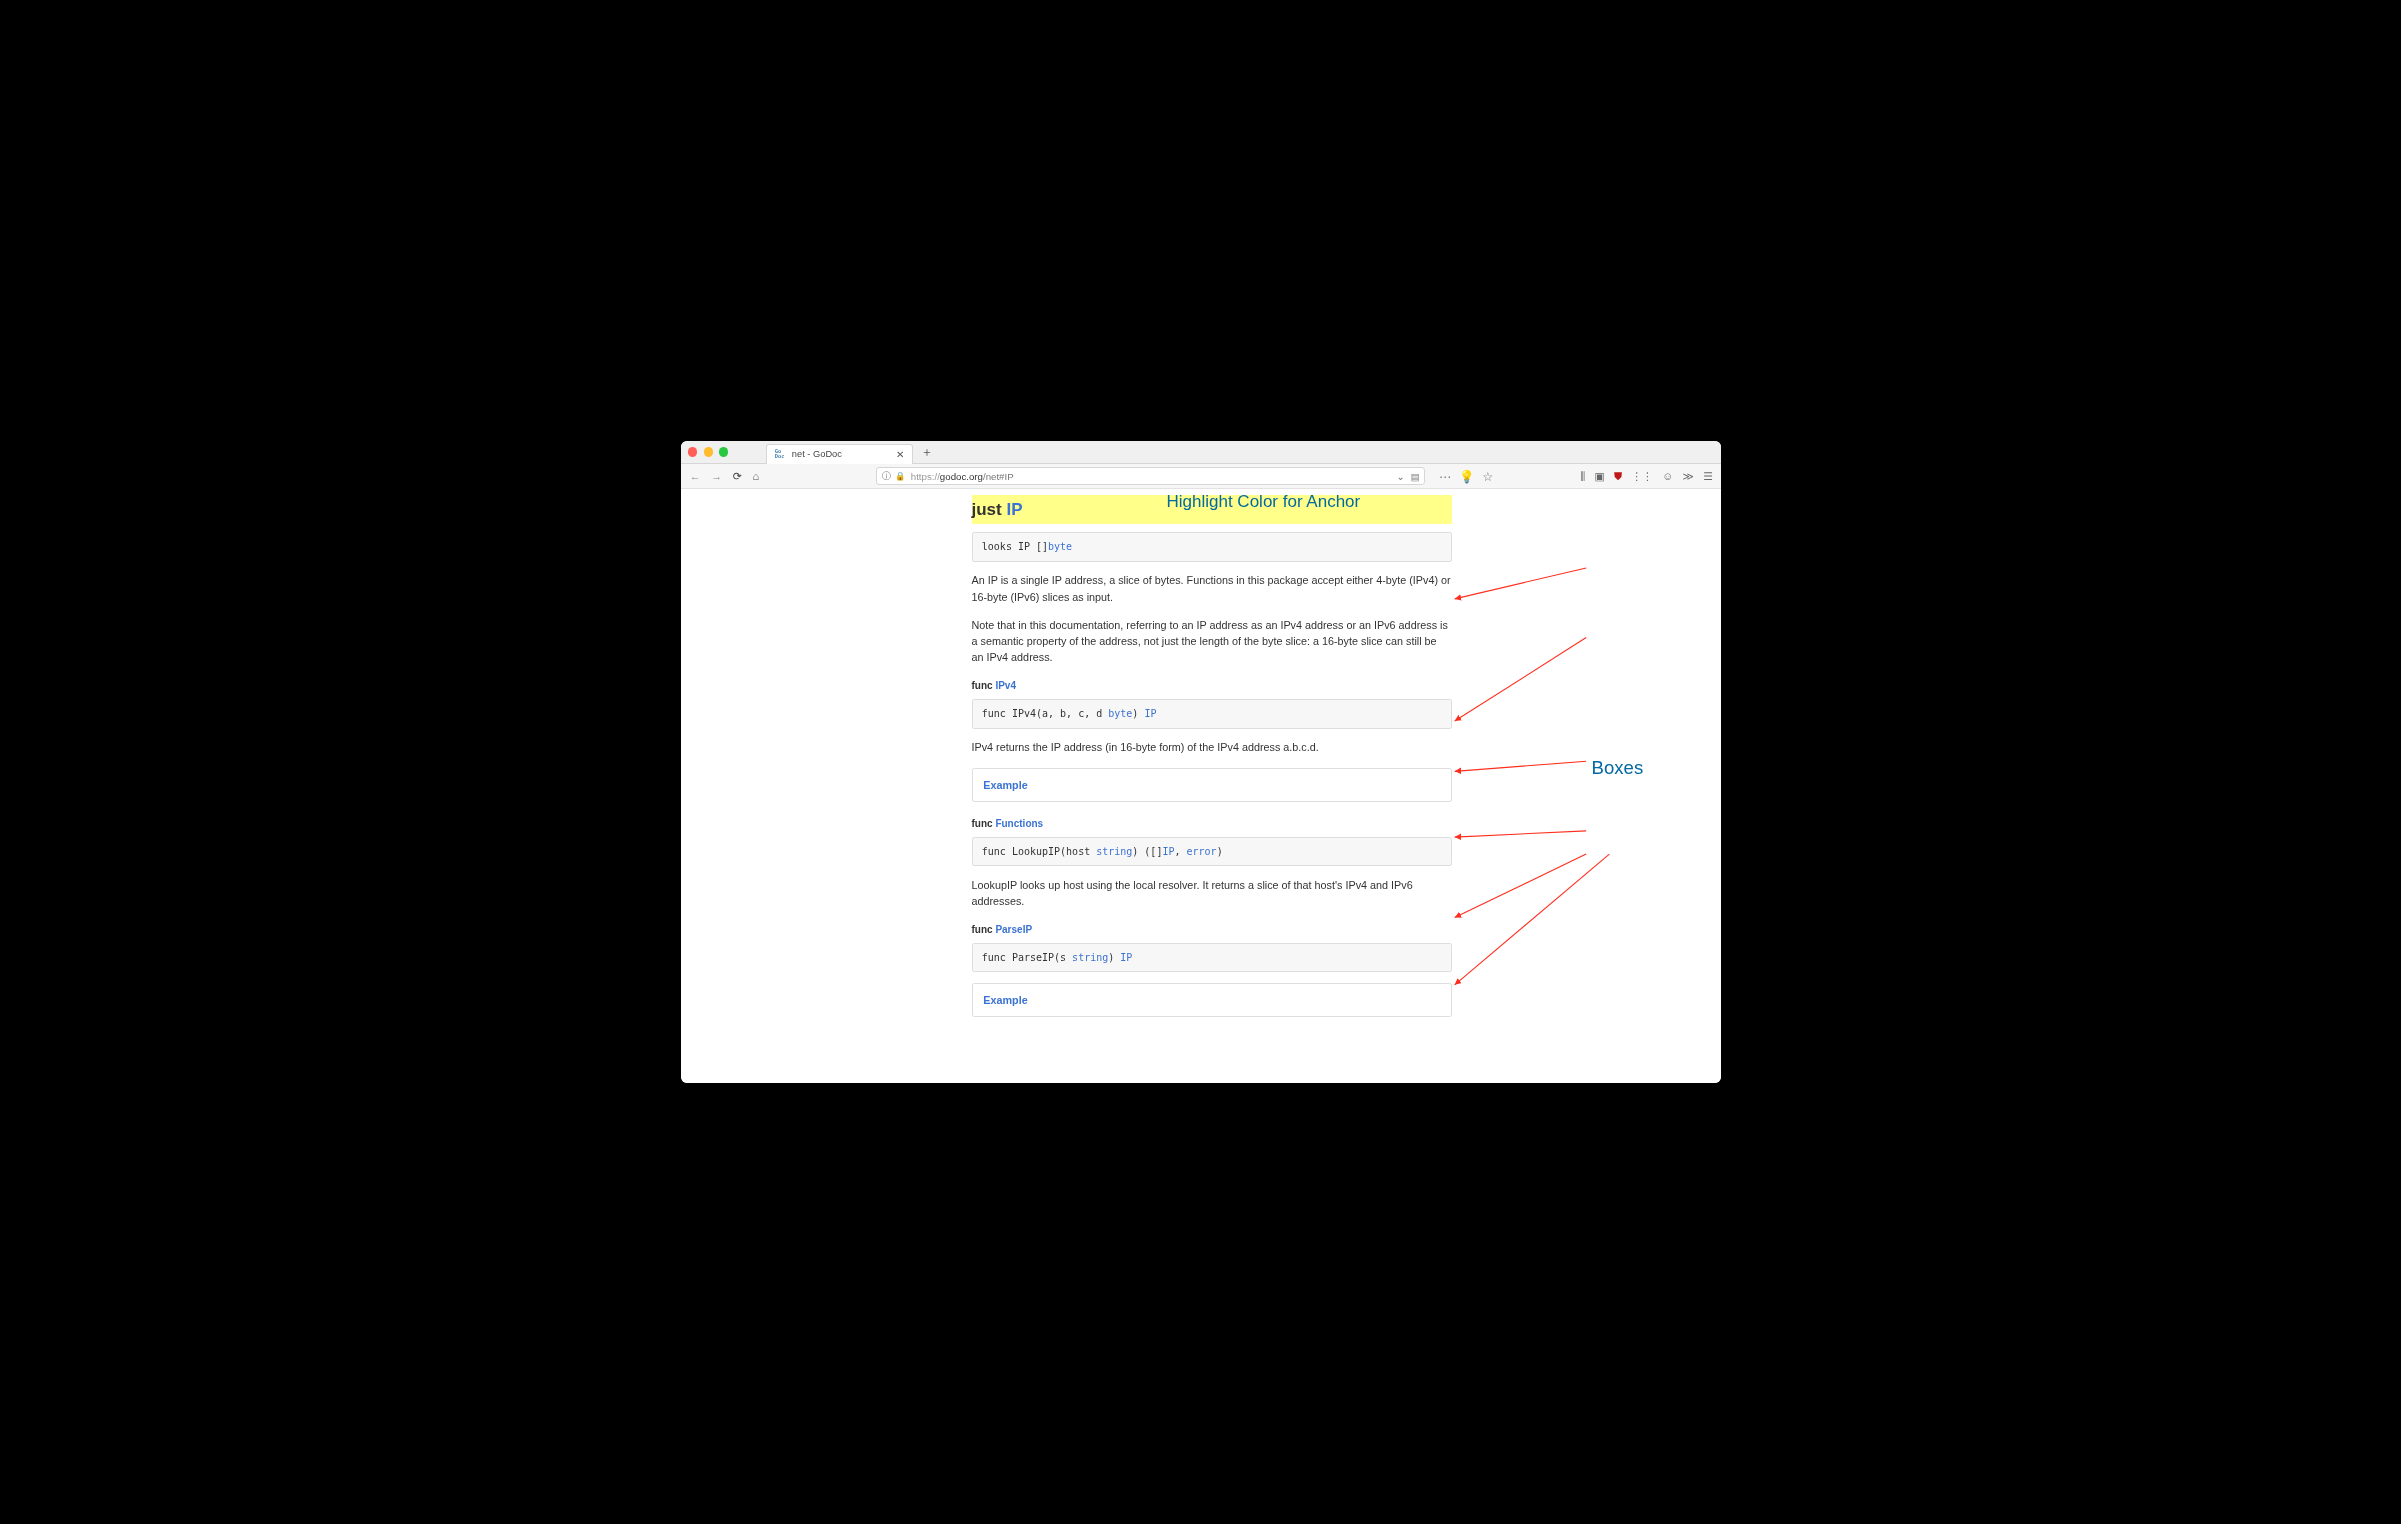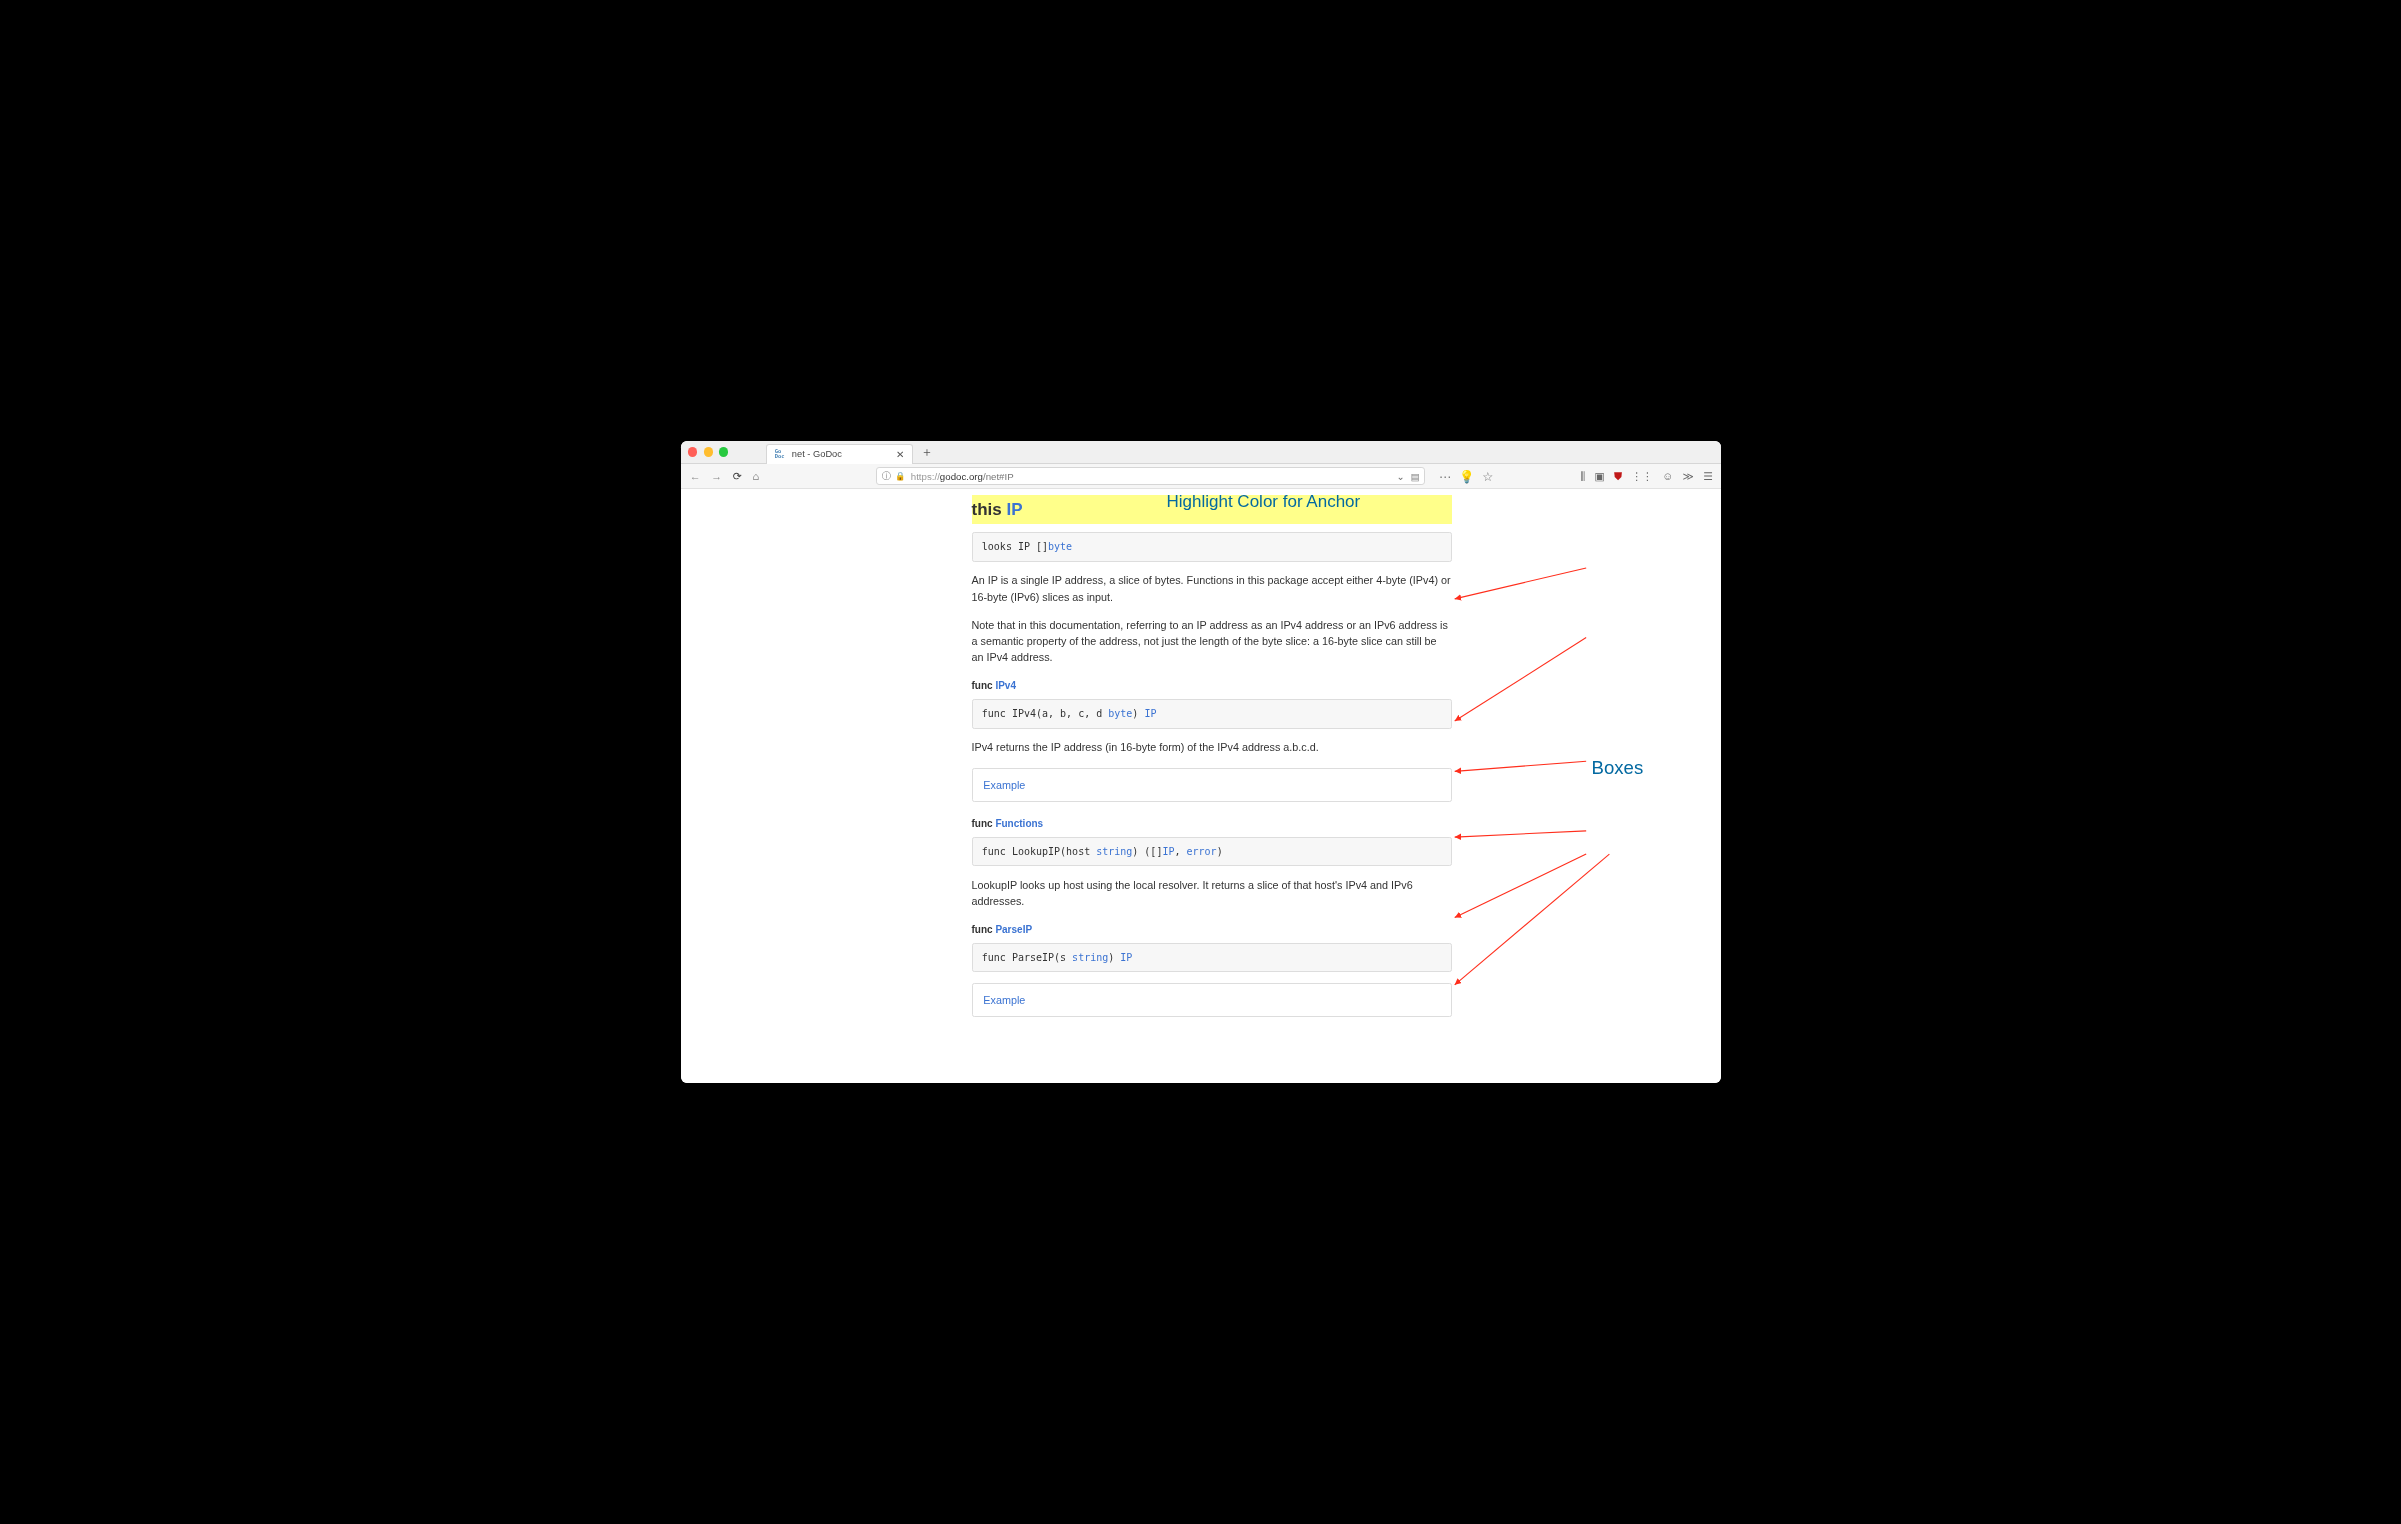--- a/index.html
+++ b/index.html
@@ -133,21 +133,21 @@
       font-weight: 700;
       margin: 10.8px 0 6.2px 0;
     }
     .func-heading a { color:#3b73d2; text-decoration:none; }
     .example-box {
       border: 0.8px solid #ddd;
       border-radius: 2.3px;
       padding: 7.7px 10.8px;
       margin: 6.2px 0 14px 0;
     }
-    .example-box a { color:#3b73d2; text-decoration:none; font-size:10.8px; }
+    .example-box a { color:#3b73d2; text-decoration:none; font-size:10.8px;font-weight:bold; }
     
     .annotation-text {
       position:absolute;
       color:#0369a1;
       font-family: Liberation Sans, sans-serif;
     }
     .arrow-svg { position:absolute; top:48px; left:0; pointer-events:none; }
   </style>
 </head>
 <body>
@@ -203,21 +203,21 @@
       <span>☺</span>
       <span>≫</span>
       <span>☰</span>
     </div>
   </div>
 
   <div class="page-viewport">
     <div class="content-col">
 
       <h2 class="type-heading">
-        <span>this </span><a href="#">IP</a>
+        <span>just </span><a href="#">IP</a>
       </h2>
       <div class="codebox"><span>looks IP []</span><span class="kw">byte</span></div>
       <p class="doc">An IP is a single IP address, a slice of bytes. Functions in this package accept either 4-byte (IPv4) or 16-byte (IPv6) slices as input.</p>
       <p class="doc">Note that in this documentation, referring to an IP address as an IPv4 address or an IPv6 address is a semantic property of the address, not just the length of the byte slice: a 16-byte slice can still be an IPv4 address.</p>
 
       <h3 class="func-heading">
         <span>func </span><a href="#">IPv4</a>
       </h3>
       <div class="codebox"><span>func IPv4(a, b, c, d </span><span class="kw">byte</span><span>) </span><span class="kw">IP</span></div>
       <p class="doc">IPv4 returns the IP address (in 16-byte form) of the IPv4 address a.b.c.d.</p>

